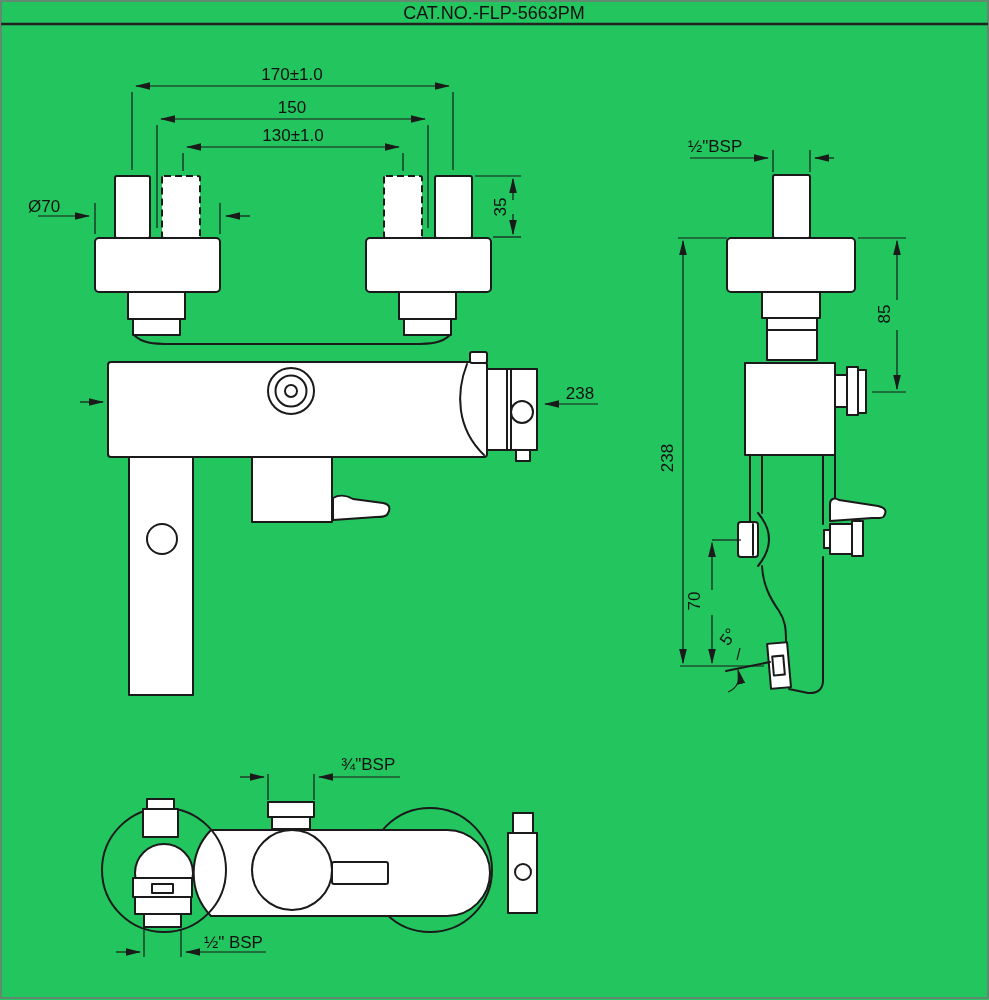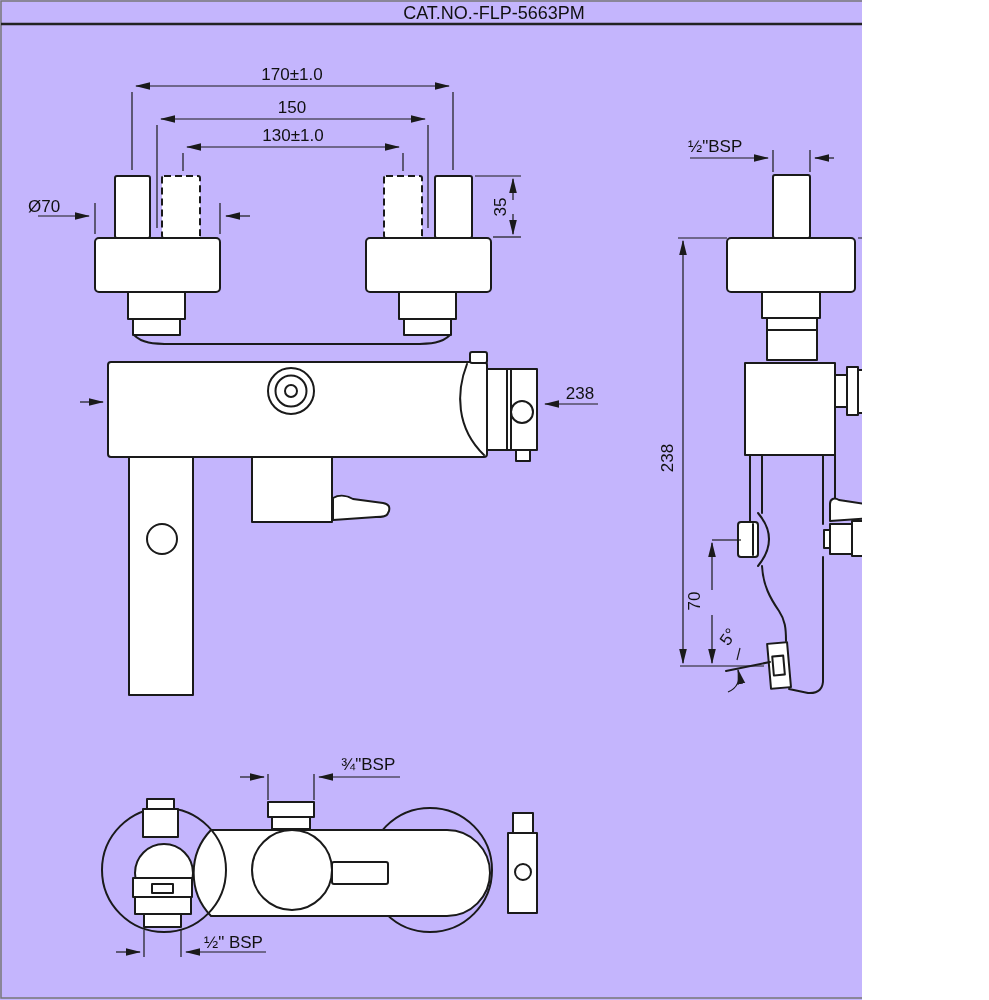--- a/index.html
+++ b/index.html
@@ -1,16 +1,16 @@
 <!DOCTYPE html>
 <html><head>
 <meta charset="utf-8">
 <style>
   html,body{margin:0;padding:0;background:#fff;}
-  .page{position:relative;width:862px;height:1000px;background:#c4b5fd;overflow:hidden;}
+  .page{position:relative;width:989px;height:1000px;background:#22c55e;overflow:hidden;}
   svg{display:block;}
   .outline{fill:#fff;stroke:#1a1a1a;stroke-width:2;stroke-linejoin:round;}
   .stroke{fill:none;stroke:#1a1a1a;stroke-width:2;stroke-linejoin:round;stroke-linecap:round;}
   .dashed{stroke-dasharray:7 4;}
   .dim{fill:none;stroke:#1a1a1a;stroke-width:1.2;}
   .txt{font-family:"Liberation Sans",sans-serif;font-size:17px;fill:#111;}
   .title-txt{font-family:"Liberation Sans",sans-serif;font-size:18px;fill:#111;}
   .frame{fill:none;stroke:#777;stroke-width:1.5;}
 </style>
 </head>

